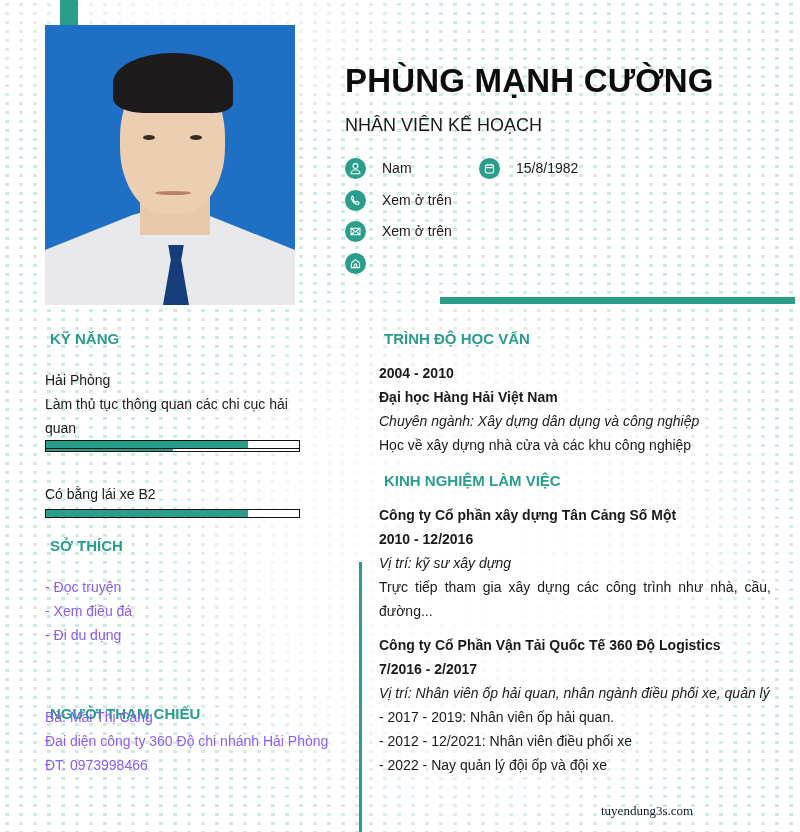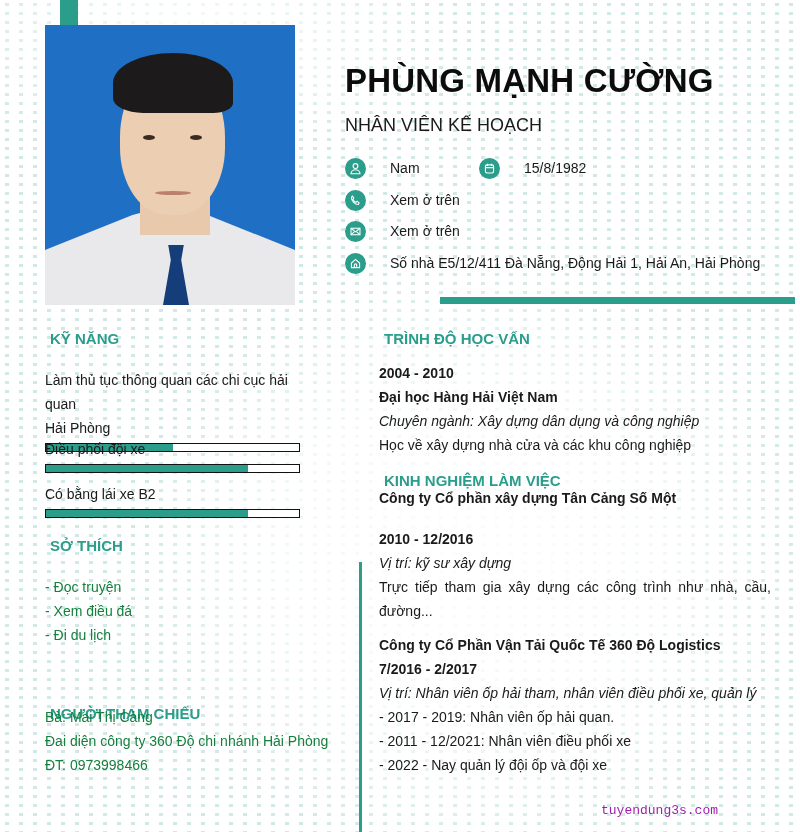--- a/index.html
+++ b/index.html
@@ -61,45 +61,45 @@
     position: absolute; left: 345px; top: 115px;
     font-size: 18px; color: #1a1a1a;
   }
   .contact { position: absolute; left: 345px; top: 157px; }
   .contact-row { position: absolute; left: 0; height: 22px; display: flex; align-items: center; white-space: nowrap; }
   .contact-icon {
     width: 21px; height: 21px; border-radius: 50%; background: #2a9d8b;
     display: flex; align-items: center; justify-content: center; flex: 0 0 21px;
   }
   .contact-icon svg { width: 13px; height: 13px; }
-  .contact-text { margin-left: 24px; font-size: 14px; color: #1a1a1a; }
+  .contact-text { margin-left: 16px; font-size: 14px; color: #1a1a1a; }
   .teal-rule {
     position: absolute; left: 440px; top: 297px; width: 355px; height: 7px;
     background: #2a9d8b;
   }
   .section-title {
     position: absolute; font-size: 15px; font-weight: bold; color: #2a9d8b;
   }
-  .left-text { position: absolute; left: 45px; font-size: 14px; color: #15803d; line-height: 24px; }
+  .left-text { position: absolute; left: 45px; font-size: 14px; color: #8b5cf6; line-height: 24px; }
   .skill { position: absolute; left: 45px; width: 256px; }
   .skill-label { font-size: 14px; line-height: 24px; color: #1a1a1a; }
   .skill-bar {
     width: 255px; height: 9px; border: 1.5px solid #111; background: #fff; margin-top: 3px;
   }
   .skill-fill { height: 100%; background: #2a9d8b; }
   .vline {
     position: absolute; left: 359px; top: 562px; width: 3px; height: 270px; background: #2a9d8b;
   }
   .rt { position: absolute; left: 379px; font-size: 14px; color: #1a1a1a; line-height: 24px; white-space: nowrap; }
   .rt.bold { font-weight: bold; }
   .rt.ital { font-style: italic; }
   .rt.just { white-space: normal; width: 392px; text-align: justify; text-align-last: left; }
   .watermark {
     position: absolute; left: 601px; top: 803px;
-    font-family: Liberation Mono, monospace; font-size: 13px; color: #a21caf;
+    font-family: Liberation Serif, serif; font-size: 13px; color: #0f172a;
   }
 </style>
 </head>
 <body>
 
 <div class="bg-fade"></div>
 
 <div class="accent-bar-top"></div>
 
 <div class="photo" title="Ảnh chân dung">
@@ -152,73 +152,71 @@
     </span>
     <span class="contact-text">Xem ở trên</span>
   </div>
   <div class="contact-row" style="top:95px">
     <span class="contact-icon">
       <svg viewBox="0 0 16 16" fill="none" stroke="#fff" stroke-width="1.4">
           <path d="M3 13V7.5L8 3l5 4.5V13z"></path>
           <path d="M6.5 13V10a1.5 1.5 0 0 1 3 0v3"></path>
         </svg>
     </span>
-    <span class="contact-text">Số nhà E5/12/411 Đà Nẵng, Động Hải 1, Hải An, Hải Phòng</span>
   </div>
 </div>
 
 <div class="teal-rule"></div>
 
 <div class="section-title" style="left:50px; top:330px">KỸ NĂNG</div>
 
 <div class="skill" style="top:368px">
+  <div class="skill-label">Hải Phòng</div>
   <div class="skill-label">Làm thủ tục thông quan các chi cục hải quan</div>
-  <div class="skill-label">Hải Phòng</div>
   <div class="skill-bar">
       <div class="skill-fill" style="width:50%"></div>
     </div>
 </div>
 <div class="skill" style="top:437px">
-  <div class="skill-label">Điều phối đội xe</div>
   <div class="skill-bar">
       <div class="skill-fill" style="width:80%"></div>
     </div>
 </div>
 <div class="skill" style="top:482px">
   <div class="skill-label">Có bằng lái xe B2</div>
   <div class="skill-bar">
       <div class="skill-fill" style="width:80%"></div>
     </div>
 </div>
 
 <div class="section-title" style="left:50px; top:537px">SỞ THÍCH</div>
 <div class="left-text" style="top:575px">- Đọc truyện</div>
 <div class="left-text" style="top:599px">- Xem điều đá</div>
-<div class="left-text" style="top:623px">- Đi du lịch</div>
+<div class="left-text" style="top:623px">- Đi du dụng</div>
 
 <div class="section-title" style="left:50px; top:705px">NGƯỜI THAM CHIẾU</div>
 <div class="left-text" style="top:705px">Bà: Mai Thị Cảng</div>
 <div class="left-text" style="top:729px">Đai diện công ty 360 Độ chi nhánh Hải Phòng</div>
 <div class="left-text" style="top:753px">ĐT: 0973998466</div>
 
 <div class="vline"></div>
 
 <div class="section-title" style="left:384px; top:330px">TRÌNH ĐỘ HỌC VẤN</div>
 <div class="rt bold" style="top:361px">2004 - 2010</div>
 <div class="rt bold" style="top:385px">Đại học Hàng Hải Việt Nam</div>
 <div class="rt ital" style="top:409px">Chuyên ngành: Xây dựng dân dụng và công nghiệp</div>
 <div class="rt" style="top:433px">Học về xây dựng nhà cửa và các khu công nghiệp</div>
 
 <div class="section-title" style="left:384px; top:472px">KINH NGHIỆM LÀM VIỆC</div>
 
-<div class="rt bold" style="top:486px">Công ty Cổ phần xây dựng Tân Cảng Số Một</div>
+<div class="rt bold" style="top:503px">Công ty Cổ phần xây dựng Tân Cảng Số Một</div>
 <div class="rt bold" style="top:527px">2010 - 12/2016</div>
 <div class="rt ital" style="top:551px">Vị trí: kỹ sư xây dựng</div>
 <div class="rt just" style="top:575px">Trực tiếp tham gia xây dựng các công trình như nhà, cầu, đường...</div>
 
 <div class="rt bold" style="top:633px">Công ty Cổ Phần Vận Tải Quốc Tế 360 Độ Logistics</div>
 <div class="rt bold" style="top:657px">7/2016 - 2/2017</div>
-<div class="rt ital" style="top:681px">Vị trí: Nhân viên ốp hải tham, nhân viên điều phối xe, quản lý</div>
+<div class="rt ital" style="top:681px">Vị trí: Nhân viên ốp hải quan, nhân ngành điều phối xe, quản lý</div>
 <div class="rt" style="top:705px">- 2017 - 2019: Nhân viên ốp hải quan.</div>
-<div class="rt" style="top:729px">- 2011 - 12/2021: Nhân viên điều phối xe</div>
+<div class="rt" style="top:729px">- 2012 - 12/2021: Nhân viên điều phối xe</div>
 <div class="rt" style="top:753px">- 2022 - Nay quản lý đội ốp và đội xe</div>
 
 <div class="watermark">tuyendung3s.com</div>
 
 </body></html>

